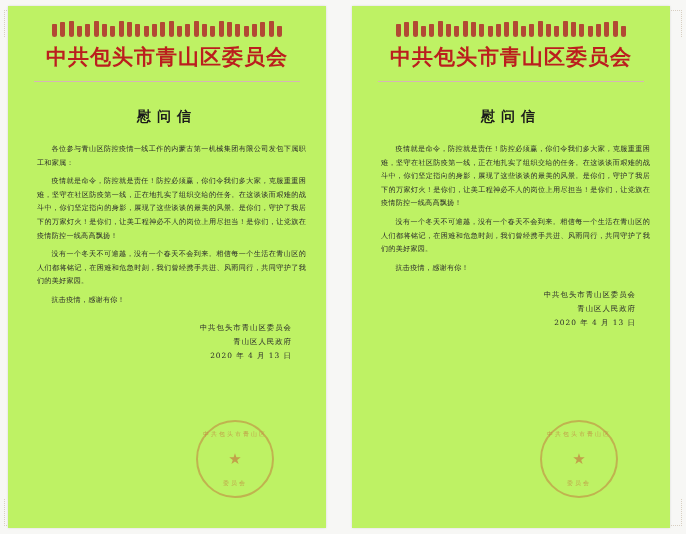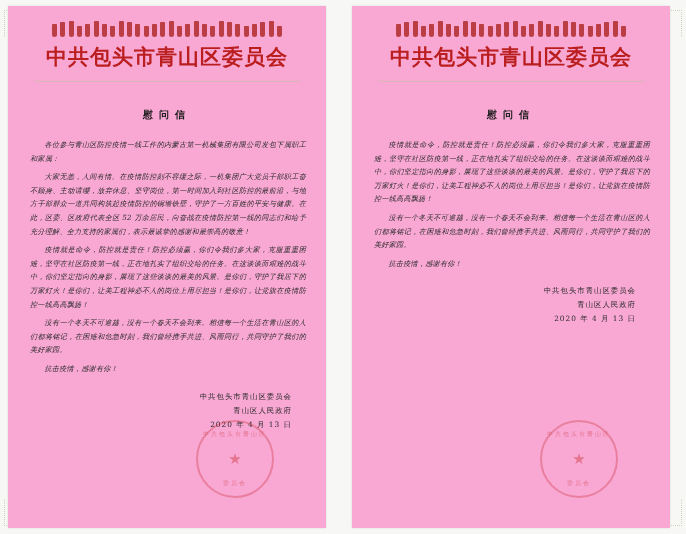--- a/index.html
+++ b/index.html
@@ -16,21 +16,21 @@
   .page {
     position: relative;
     width: 686px;
     height: 534px;
     background: #f7f7f5;
   }
   .letter {
     position: absolute;
     top: 6px;
     height: 522px;
-    background: #f9a8d4;
+    background: #bef264;
     box-shadow: 0 0 2px rgba(0,0,0,0.12);
     overflow: hidden;
   }
   .letter.left  { left: 8px;  width: 318px; }
   .letter.right { left: 352px; width: 318px; }
 
   
   .corner {
     position: absolute;
     width: 26px;
@@ -79,38 +79,37 @@
     margin: 10px 26px 0;
     height: 1px;
     background: #d7b6b6;
   }
 
   .doc-title {
     margin-top: 26px;
     text-align: center;
     font-family: "DejaVu Serif", "Liberation Serif", serif;
     font-weight: bold;
-    font-size: 10px;
+    font-size: 14px;
     color: #1b1b1b;
     letter-spacing: 6px;
   }
 
   .body-wrap {
     margin: 16px 20px 0 22px;
   }
   .para {
     font-family: "DejaVu Serif", "Liberation Serif", serif;
     font-size: 7.1px;
     line-height: 13.6px;
     color: #2a2a2a;
     text-align: justify;
     text-indent: 14.5px;
-    margin: 0 0 5px 0;
+    margin: 0 0 5px 7px;
     letter-spacing: 0.25px;
-    font-style: italic;
   }
 
   .signature {
     margin-top: 14px;
     padding-right: 34px;
     text-align: right;
     font-family: "DejaVu Serif", "Liberation Serif", serif;
     font-size: 7.4px;
     color: #2a2a2a;
     line-height: 14px;
@@ -191,21 +190,20 @@
         <i></i>
     </div>
 
     <div class="org-title">中共包头市青山区委员会</div>
     <div class="rule"></div>
 
     <div class="doc-title">慰问信</div>
 
     <div class="body-wrap">
       <p class="para">各位参与青山区防控疫情一线工作的内蒙古第一机械集团有限公司发包下属职工和家属：</p>
-      <p class="para">大家无恙，人间有情。在疫情防控刻不容缓之际，一机集团广大党员干部职工奋不顾身、主动请缨，放弃休息、坚守岗位，第一时间加入到社区防控的最前沿，与地方干部群众一道共同构筑起疫情防控的铜墙铁壁，守护了一方百姓的平安与健康。在此，区委、区政府代表全区 52 万余居民，向奋战在疫情防控第一线的同志们和给予充分理解、全力支持的家属们，表示最诚挚的感谢和最崇高的敬意！</p>
       <p class="para">疫情就是命令，防控就是责任！防控必须赢，你们令我们多大家，克服重重困难，坚守在社区防疫第一线，正在地扎实了组织交给的任务。在这谈谈而艰难的战斗中，你们坚定指向的身影，展现了这些谈谈的最美的风景。是你们，守护了我居下的万家灯火！是你们，让美工程神必不人的岗位上用尽担当！是你们，让党旗在疫情防控一线高高飘扬！</p>
       <p class="para">没有一个冬天不可逾越，没有一个春天不会到来。相信每一个生活在青山区的人们都将铭记，在困难和危急时刻，我们曾经携手共进、风雨同行，共同守护了我们的美好家园。</p>
       <p class="para">抗击疫情，感谢有你！</p>
     </div>
 
     <div class="signature">
       <div>中共包头市青山区委员会</div>
       <div>青山区人民政府</div>
       <div>2020 年 4 月 13 日</div>
     </div>

